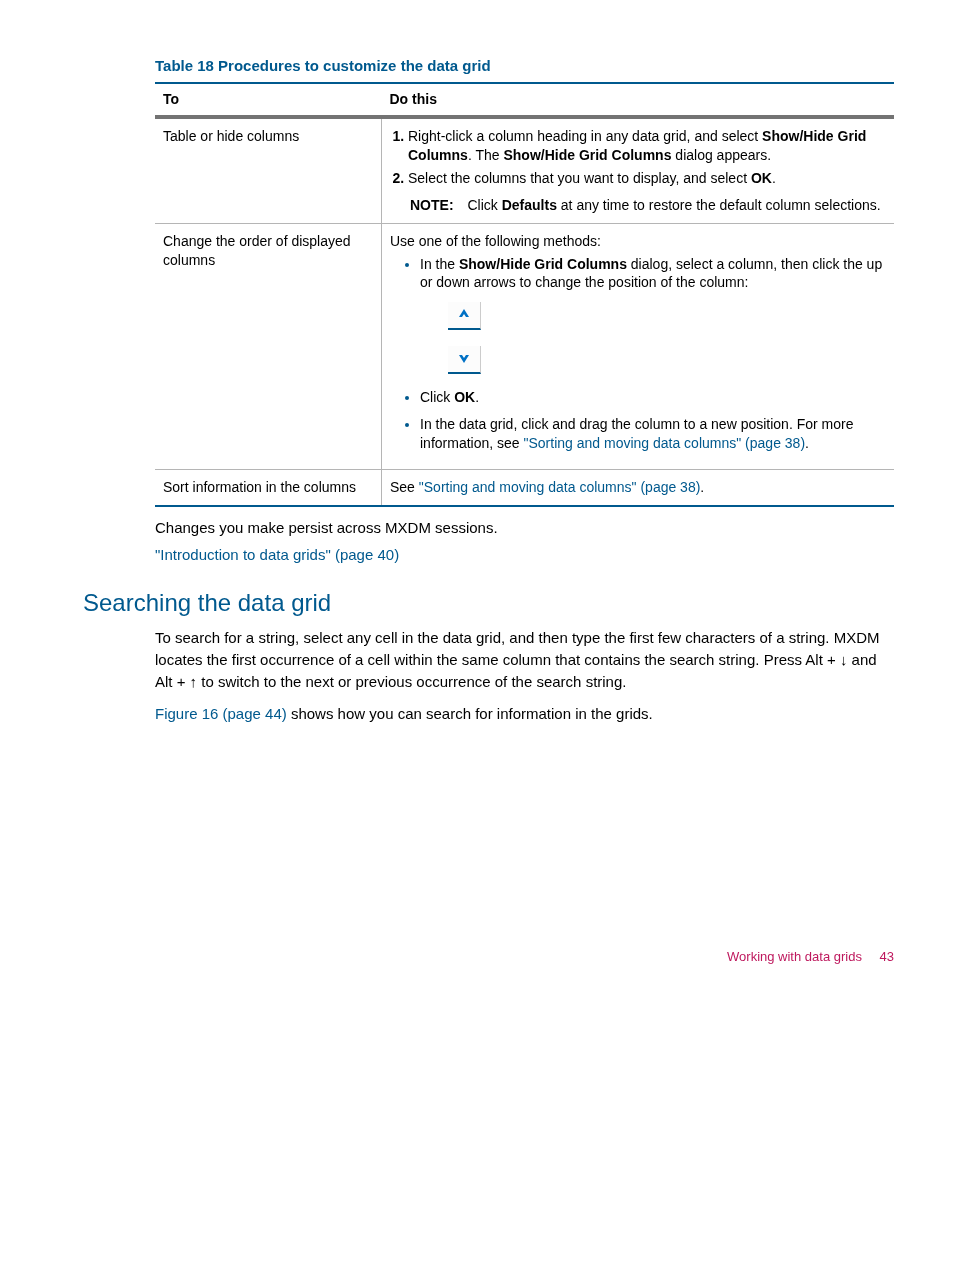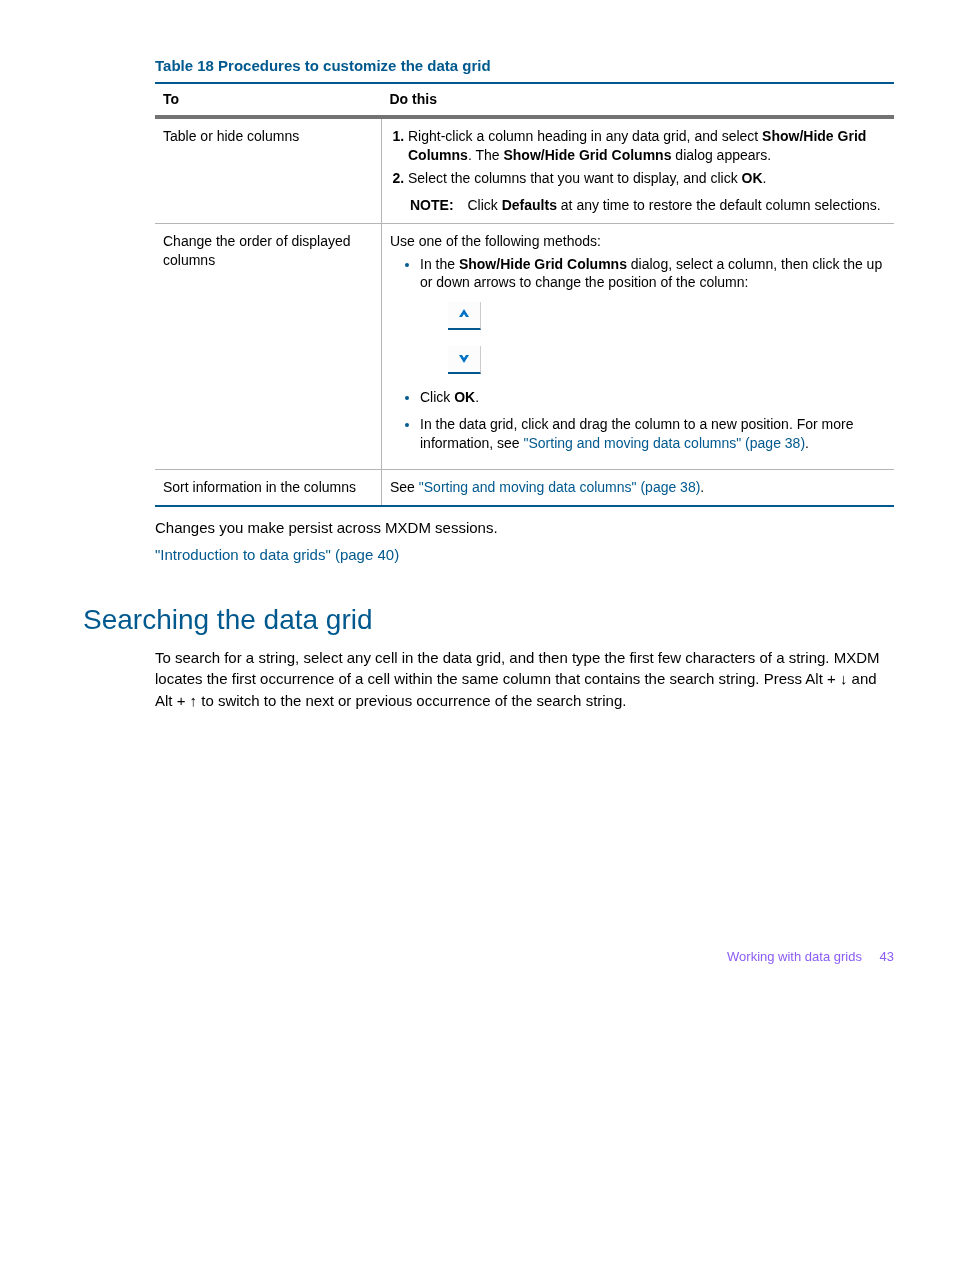--- a/index.html
+++ b/index.html
@@ -77,30 +77,30 @@
     background: #fcfcfc;
     text-align: center;
     margin: 10px 0 6px 28px;
   }
   .arrow-box svg { vertical-align: middle; margin-top:3px; }
   a.link { color: #00598e; text-decoration: none; }
   .body-p { margin: 10px 0 6px 0; font-size: 15px; line-height: 1.45; }
   .related-h { font-weight: bold; font-size: 15px; margin: 6px 0 2px 0; }
   h2.section {
     font-weight: normal;
-    font-size: 28px;
+    font-size: 24px;
     color: #00598e;
-    margin: 36px 0 8px -72px;
+    margin: 22px 0 8px -72px;
   }
   .footer {
     position: absolute;
     right: 60px;
     bottom: 34px;
     font-size: 13px;
-    color: #8b5cf6;
+    color: #be185d;
   }
   .footer .pn { margin-left: 14px; }
 </style>
 </head>
 <body>
 
 <div class="page">
   <div class="content">
 
     <div class="table-title">Table 18 Procedures to customize the data grid</div>
@@ -114,21 +114,21 @@
       </thead>
       <tbody>
         <tr>
           <td class="left">Table or hide columns</td>
           <td>
             <ol class="steps">
               <li>
                 <span>Right-click a column heading in any data grid, and select </span><b>Show/Hide Grid Columns</b><span>. The </span><b>Show/Hide Grid Columns</b><span> dialog appears.</span>
               </li>
               <li>
-                <span>Select the columns that you want to display, and click </span><b>OK</b><span>.</span>
+                <span>Select the columns that you want to display, and select </span><b>OK</b><span>.</span>
               </li>
             </ol>
             <div class="note-line">
               <span class="note-label">NOTE:</span>
               <span>Click </span><b>Defaults</b><span> at any time to restore the default column selections.</span>
             </div>
           </td>
         </tr>
         <tr>
           <td class="left">Change the order of displayed columns</td>
@@ -169,20 +169,23 @@
     </table>
 
     <p class="body-p">Changes you make persist across MXDM sessions.</p>
 
     <div><a href="#" class="link">"Introduction to data grids" (page 40)</a></div>
 
     <h2 class="section">Searching the data grid</h2>
 
     <p class="body-p" style="margin-top:4px">To search for a string, select any cell in the data grid, and then type the first few characters of a string. MXDM locates the first occurrence of a cell within the same column that contains the search string. Press Alt + ↓ and Alt + ↑ to switch to the next or previous occurrence of the search string.</p>
 
+    <p class="body-p">
+      <a href="#" class="link">Figure 16 (page 44)</a><span> shows how you can search for information in the grids.</span>
+    </p>
 
   </div>
 
   <div class="footer">
     <span>Working with data grids</span>
     <span class="pn">43</span>
   </div>
 </div>
 
 </body></html>

